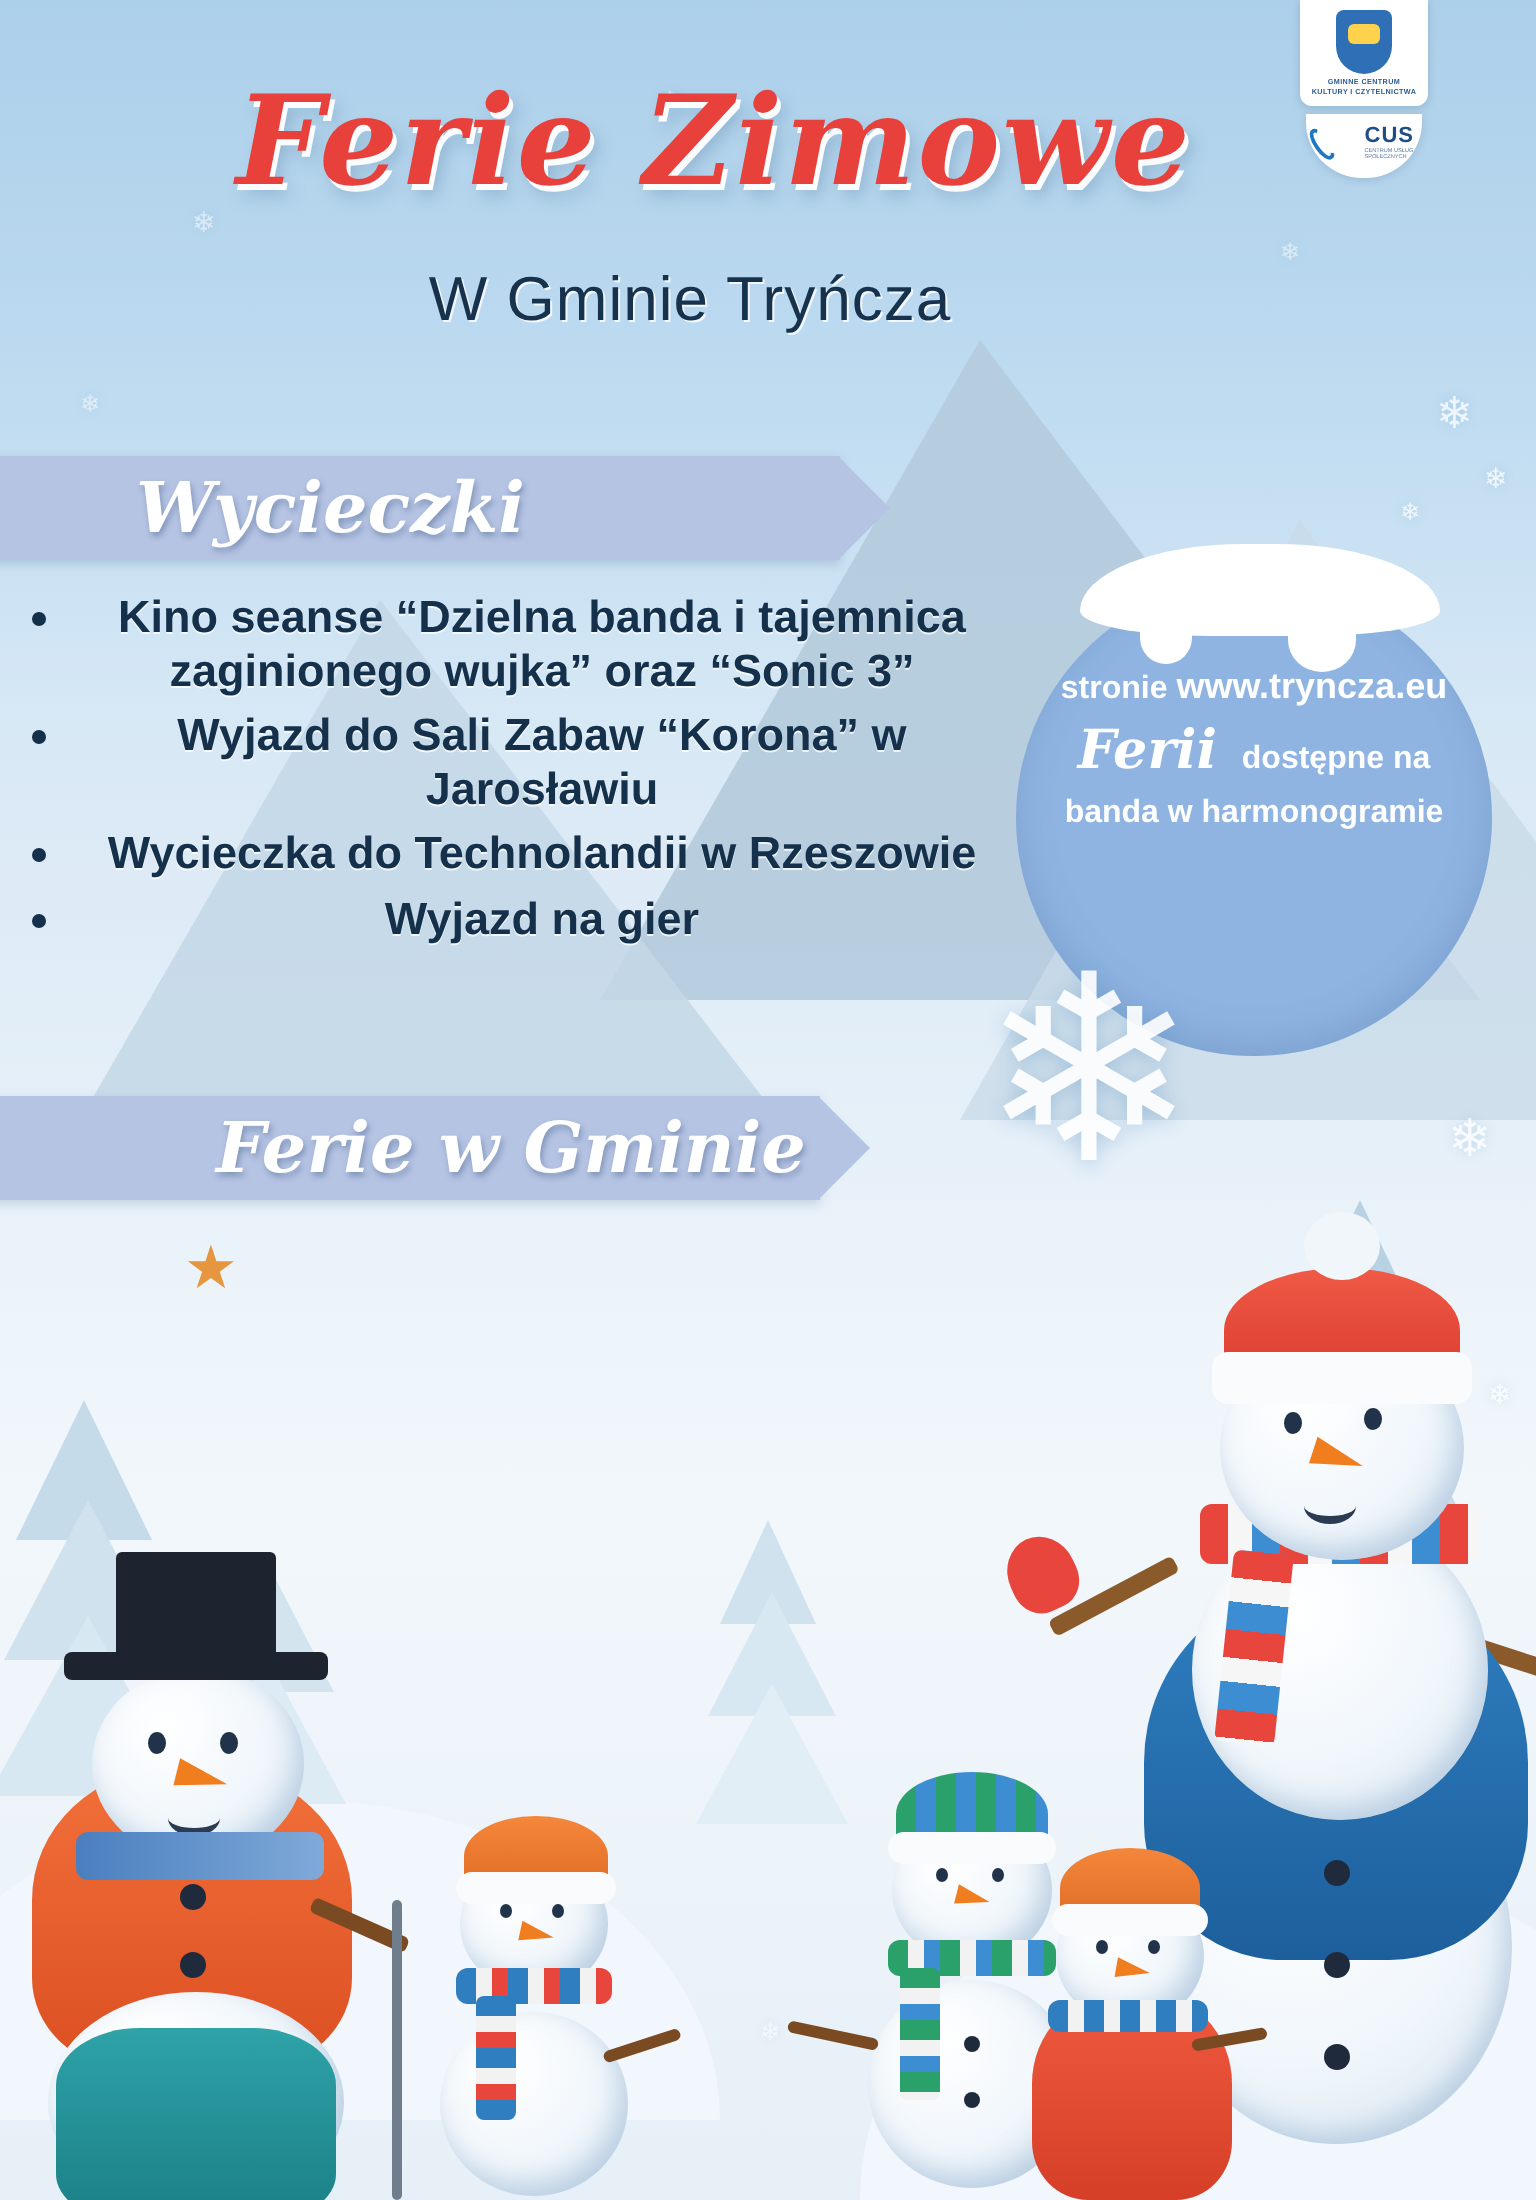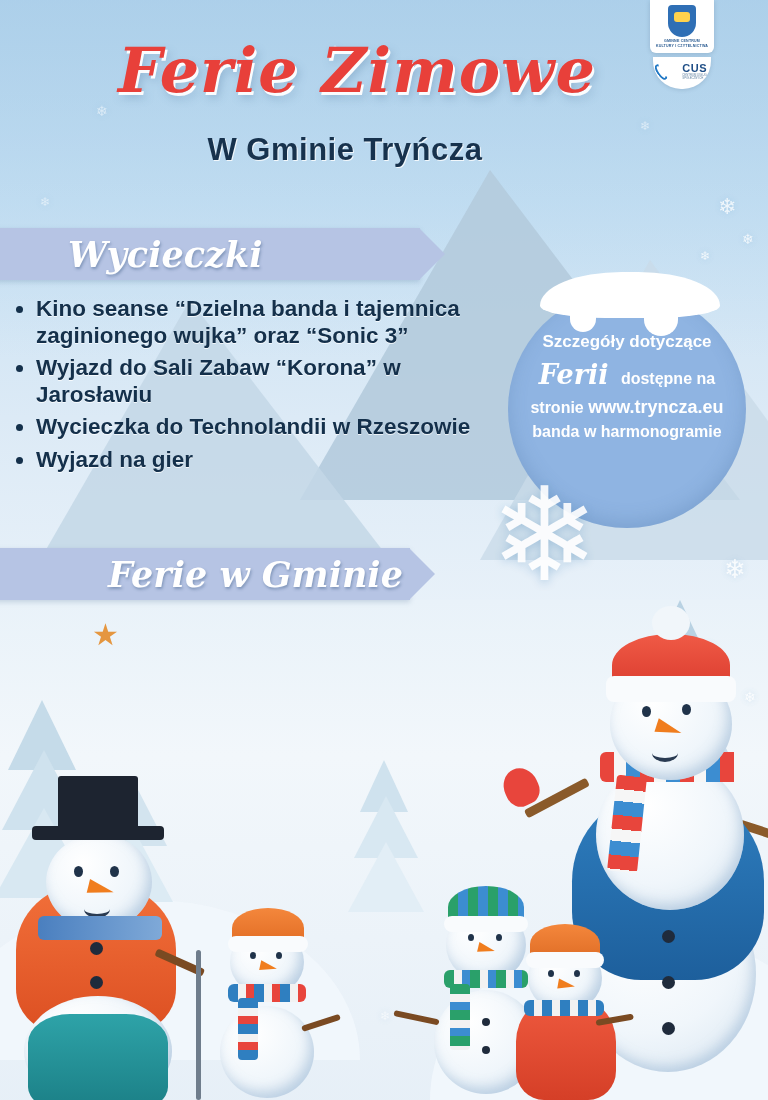--- a/index.html
+++ b/index.html
@@ -191,21 +191,21 @@
     text-shadow: 2px 3px 0 rgba(255,255,255,0.95),
                  4px 6px 8px rgba(90,130,165,0.35);
     z-index: 12;
   }
   .title-sub {
     position: absolute;
     left: 0; top: 132px;
     width: 690px;
     text-align: center;
     font-size: 31px;
-    font-weight: bold;
+    font-weight: normal;
     color: #17324d;
     letter-spacing: 0.5px;
     z-index: 12;
     text-shadow: 1px 1px 0 rgba(255,255,255,0.8);
   }
 
   
   .ribbon {
     position: absolute;
     left: -10px;
@@ -249,20 +249,21 @@
     padding: 0 0 0 26px;
     list-style: disc;
     color: #14304b;
   }
   .list-trips li {
     font-size: 22.5px;
     font-weight: bold;
     line-height: 1.18;
     margin-bottom: 6px;
     text-shadow: 0 1px 0 rgba(255,255,255,0.75);
+    text-align: center;
   }
   .list-local {
     position: absolute;
     left: 160px; top: 618px;
     width: 470px;
     z-index: 11;
     margin: 0;
     padding: 0 0 0 26px;
     list-style: disc;
     color: #14304b;
@@ -505,28 +506,27 @@
   <ul class="list-trips">
     <li>Kino seanse  “Dzielna banda i tajemnica zaginionego wujka” oraz “Sonic 3”</li>
     <li>Wyjazd do Sali Zabaw “Korona” w Jarosławiu</li>
     <li>Wycieczka do Technolandii w Rzeszowie</li>
     <li>Wyjazd na gier</li>
   </ul>
 
   <div class="bubble"></div>
   <div class="bubble-snowcap"></div>
   <div class="bubble-text">
-    <div class="bt-line1">Szczegóły dotyczące</div>
+    <div>
+      <span class="bt-line3">stronie</span>
+      <span class="bt-url">www.tryncza.eu</span>
+    </div>
     <div>
       <span class="bt-line2">Ferii</span>
       <span class="bt-line2b">dostępne na</span>
-    </div>
-    <div>
-      <span class="bt-line3">stronie</span>
-      <span class="bt-url">www.tryncza.eu</span>
     </div>
     <div class="bt-line4">banda w harmonogramie</div>
   </div>
   <div class="big-flake">❄</div>
 
   <div class="ribbon" id="ribbon-ferie">
     <span class="ribbon-text">Ferie w Gminie</span>
   </div>
 
   <div class="star" style="left:92px; top:620px;">★</div>

